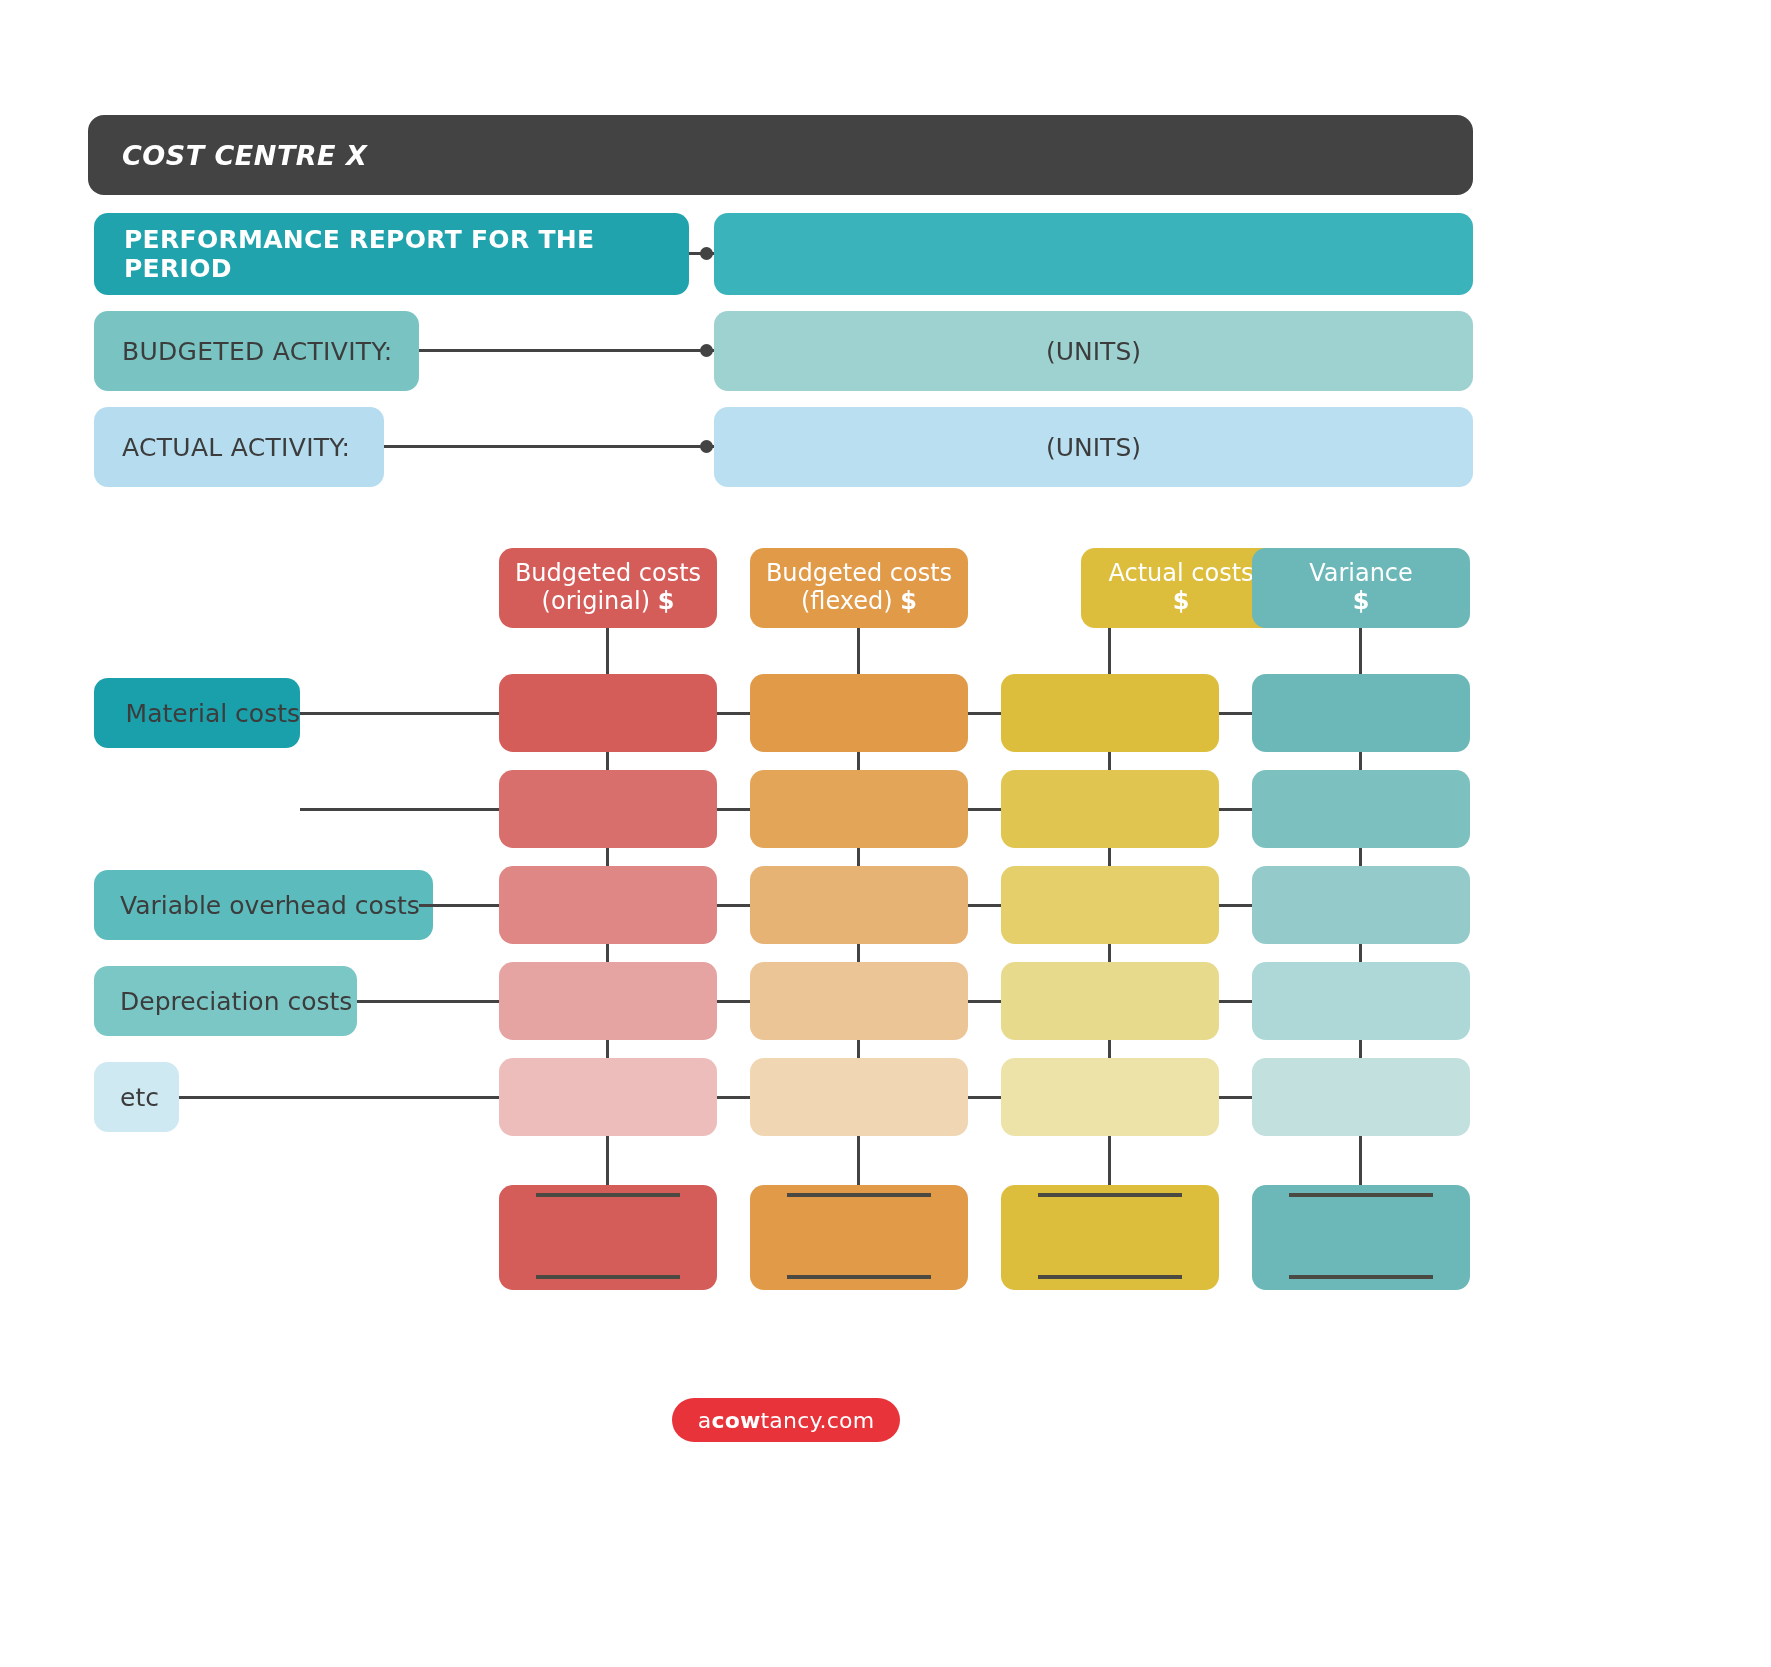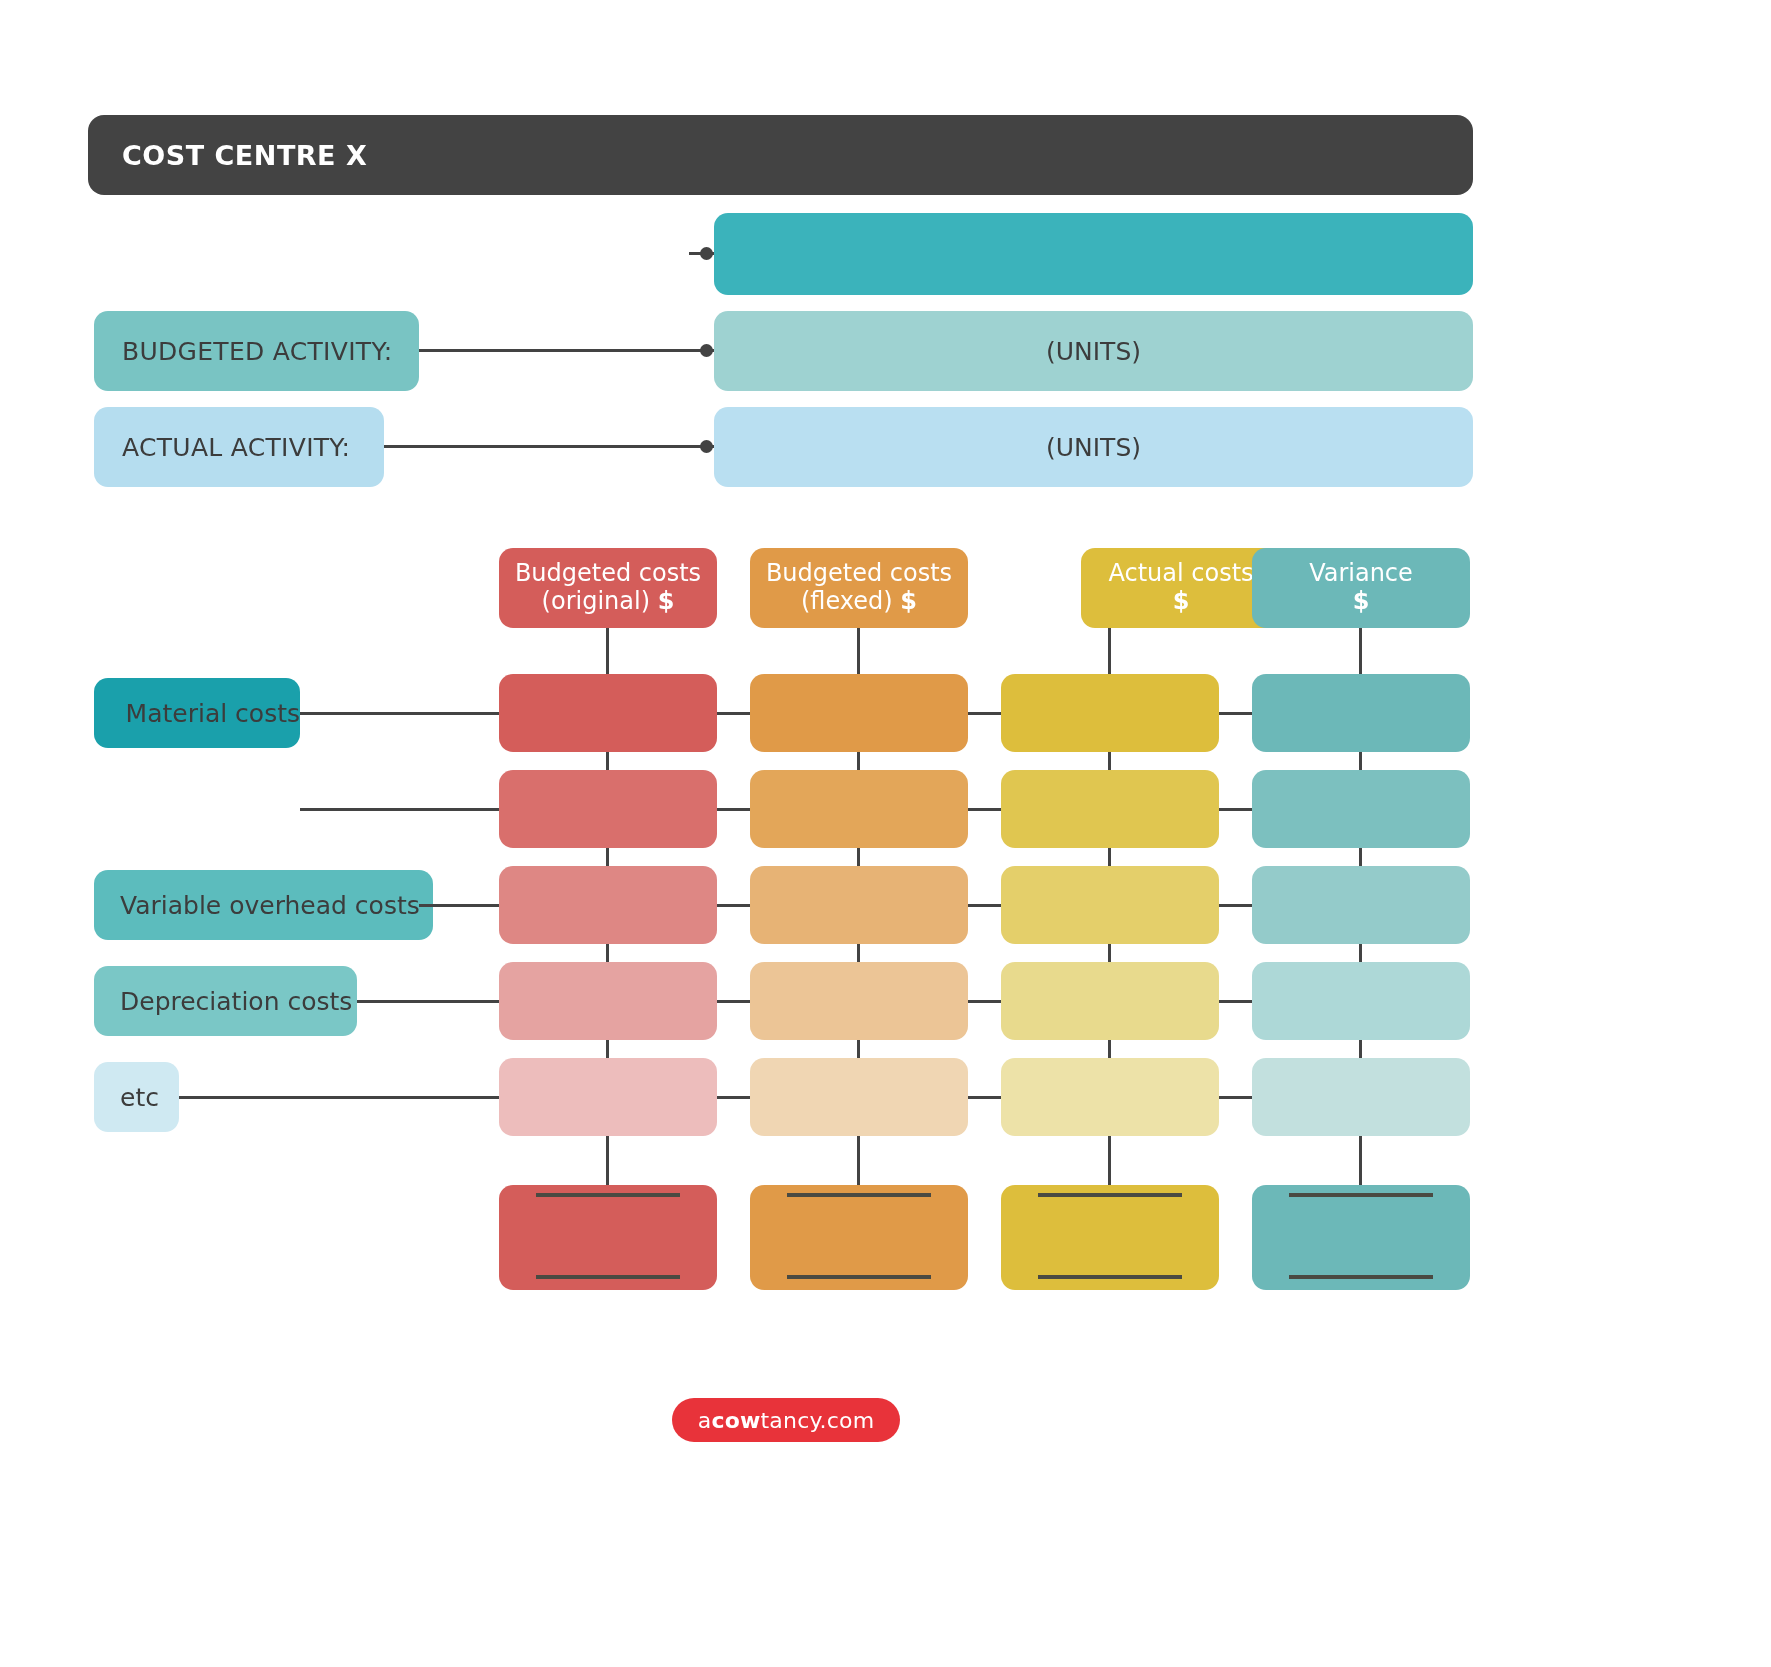--- a/index.html
+++ b/index.html
@@ -15,21 +15,21 @@
 
   .box { position:absolute; border-radius:14px; }
 
   
   #title-bar {
     left:88px; top:115px; width:1385px; height:80px;
     background:#434343; border-radius:16px;
   }
   #title-bar span {
     position:absolute; left:34px; top:50%; transform:translateY(-50%);
-    color:#ffffff; font-size:27px; font-weight:700; letter-spacing:.5px;
+    color:#ffffff; font-size:27px; font-weight:700; letter-spacing:.5px;font-style:italic;
   }
 
   #perf-left {
     left:94px; top:213px; width:595px; height:82px;
     background:#21a3ad; border-radius:14px;
   }
   #perf-left span {
     position:absolute; left:30px; top:50%; transform:translateY(-50%);
     color:#fff; font-size:25px; font-weight:700; letter-spacing:.3px;
   }
@@ -108,20 +108,23 @@
 </style>
 </head>
 <body>
 
 <div id="stage">
 
   <div class="box" id="title-bar">
     <span>COST CENTRE X</span>
   </div>
 
+  <div class="box" id="perf-left">
+    <span>PERFORMANCE REPORT FOR THE PERIOD</span>
+  </div>
   <div class="hline" style="left:689px; top:252px; width:28px;"></div>
   <div class="dot" style="left:700px; top:247px;"></div>
   <div class="box" id="perf-right"></div>
 
   <div class="box" id="budact-left">
     <span>BUDGETED ACTIVITY:</span>
   </div>
   <div class="hline" style="left:419px; top:349px; width:298px;"></div>
   <div class="dot" style="left:700px; top:344px;"></div>
   <div class="box" id="budact-right">(UNITS)</div>

